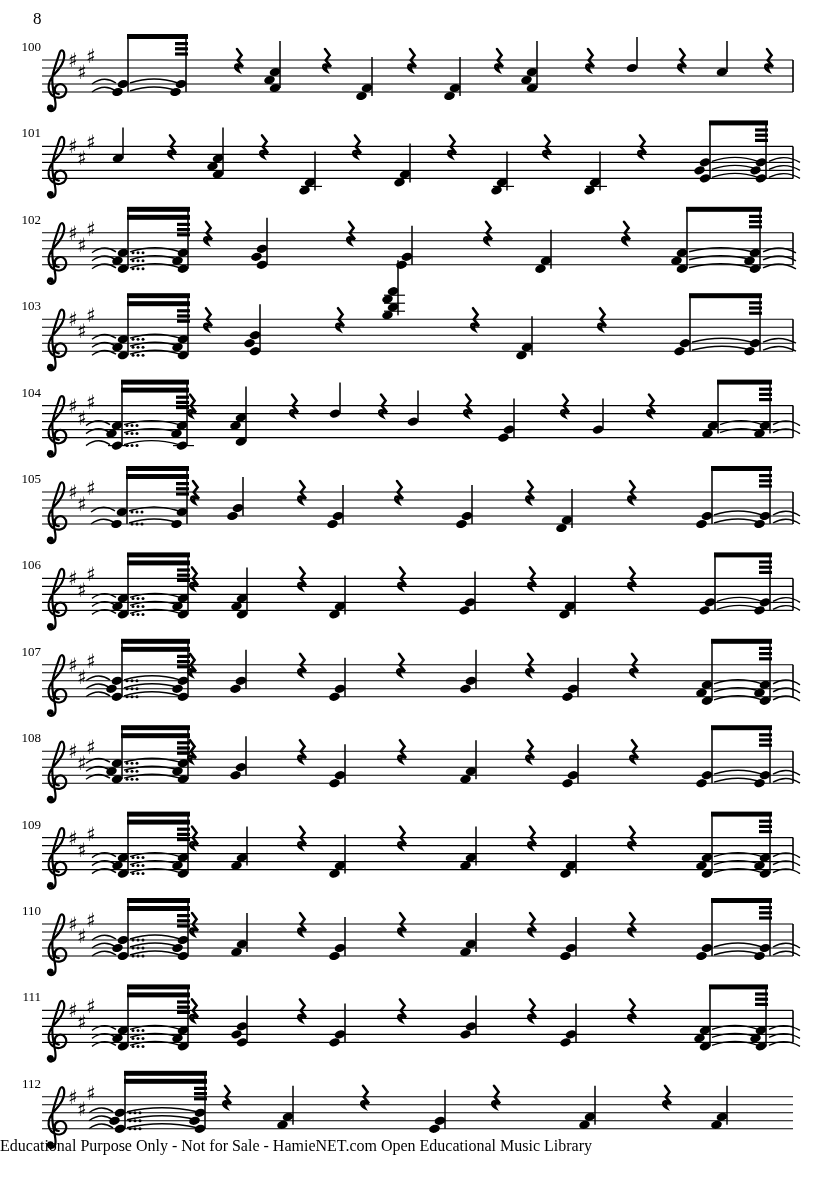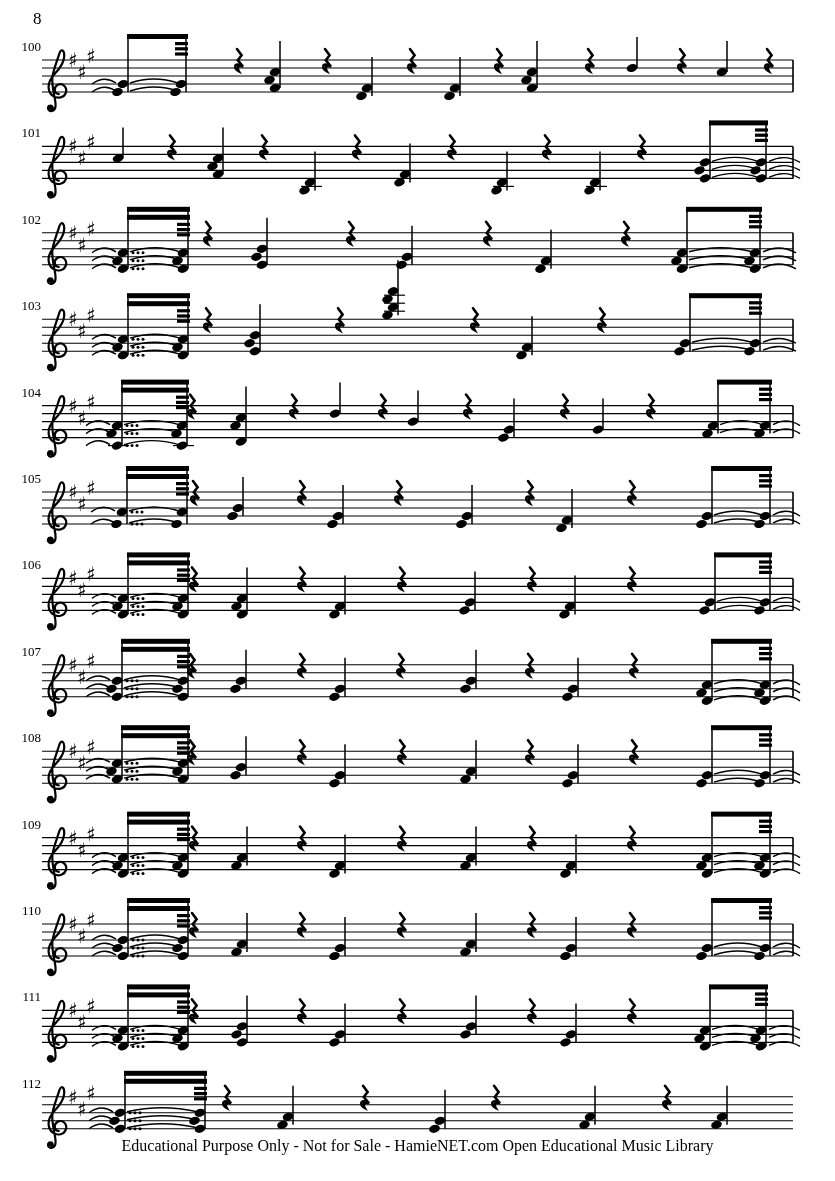--- a/index.html
+++ b/index.html
@@ -2,21 +2,21 @@
 <html><head>
 <meta charset="utf-8">
 <style>
   html,body{margin:0;padding:0;background:#888;}
   .page{
     position:relative;width:835px;height:1181px;background:#ffffff;
     margin:0 auto;overflow:hidden;
     font-family:"Liberation Serif", serif;color:#000;
   }
   .page-number{position:absolute;left:33px;top:9px;font-size:17px;}
-  .footer-text{position:absolute;left:0;top:1137px;width:100%;text-align:center;font-size:16px;}
+  .footer-text{position:absolute;left:0;top:1137px;width:100%;text-align:left;font-size:16px;}
   svg.score{position:absolute;left:0;top:0;}
   svg text.mnum{font-family:"Liberation Serif", serif;font-size:13px;}
   svg text.sharp{font-family:"DejaVu Sans", sans-serif;font-size:20px;font-weight:bold;}
 </style>
 </head>
 <body>
 
 <div class="page">
   <div class="page-number">8</div>
   <svg class="score" id="score" width="835" height="1181" viewBox="0 0 835 1181">

